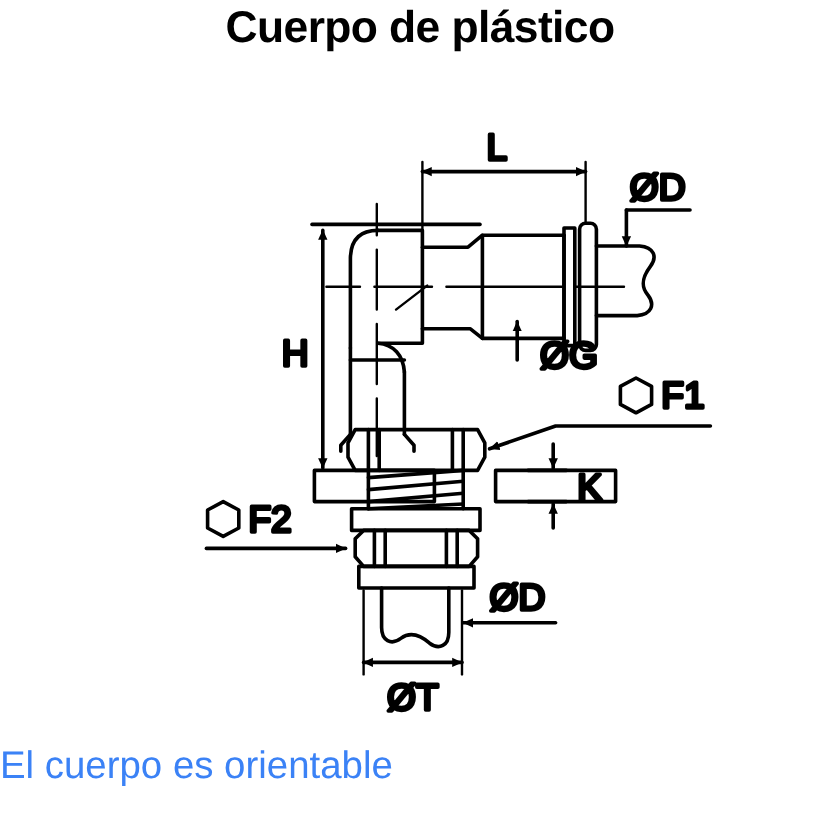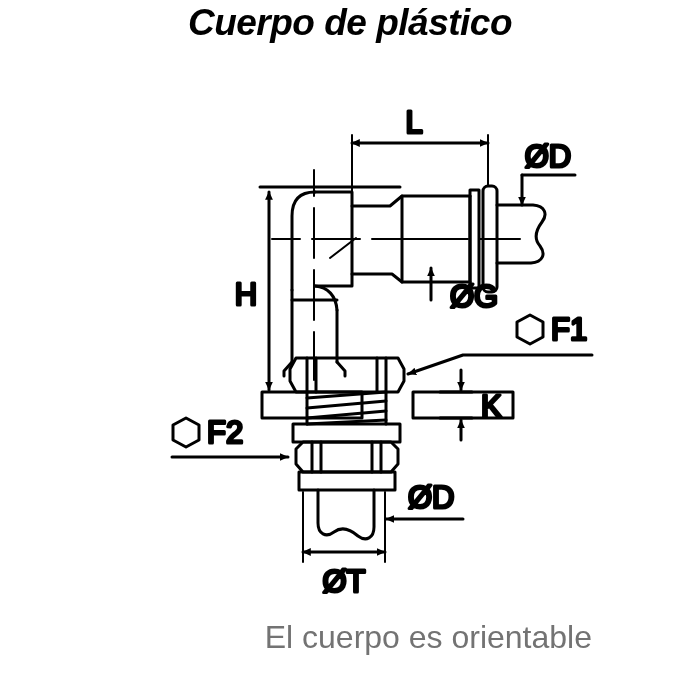--- a/index.html
+++ b/index.html
@@ -26,31 +26,30 @@
     left: 0;
     top: 2px;
     width: 700px;
     text-align: center;
     font-size: 37px;
     font-weight: bold;
     letter-spacing: -0.5px;
     color: #000000;
     font-family: "Liberation Sans", sans-serif;
     white-space: nowrap;
-    font-style: italic;
   }
   .caption {
     position: absolute;
     left: 0;
     top: 617px;
     width: 592px;
-    text-align: right;
+    text-align: left;
     font-size: 32px;
     line-height: 41px;
-    color: #737373;
+    color: #3b82f6;
     font-family: "Liberation Sans", sans-serif;
   }
   .caption div { white-space: nowrap; }
   #drawing {
     position: absolute;
     left: 0;
     top: 0;
     width: 700px;
     height: 700px;
   }

